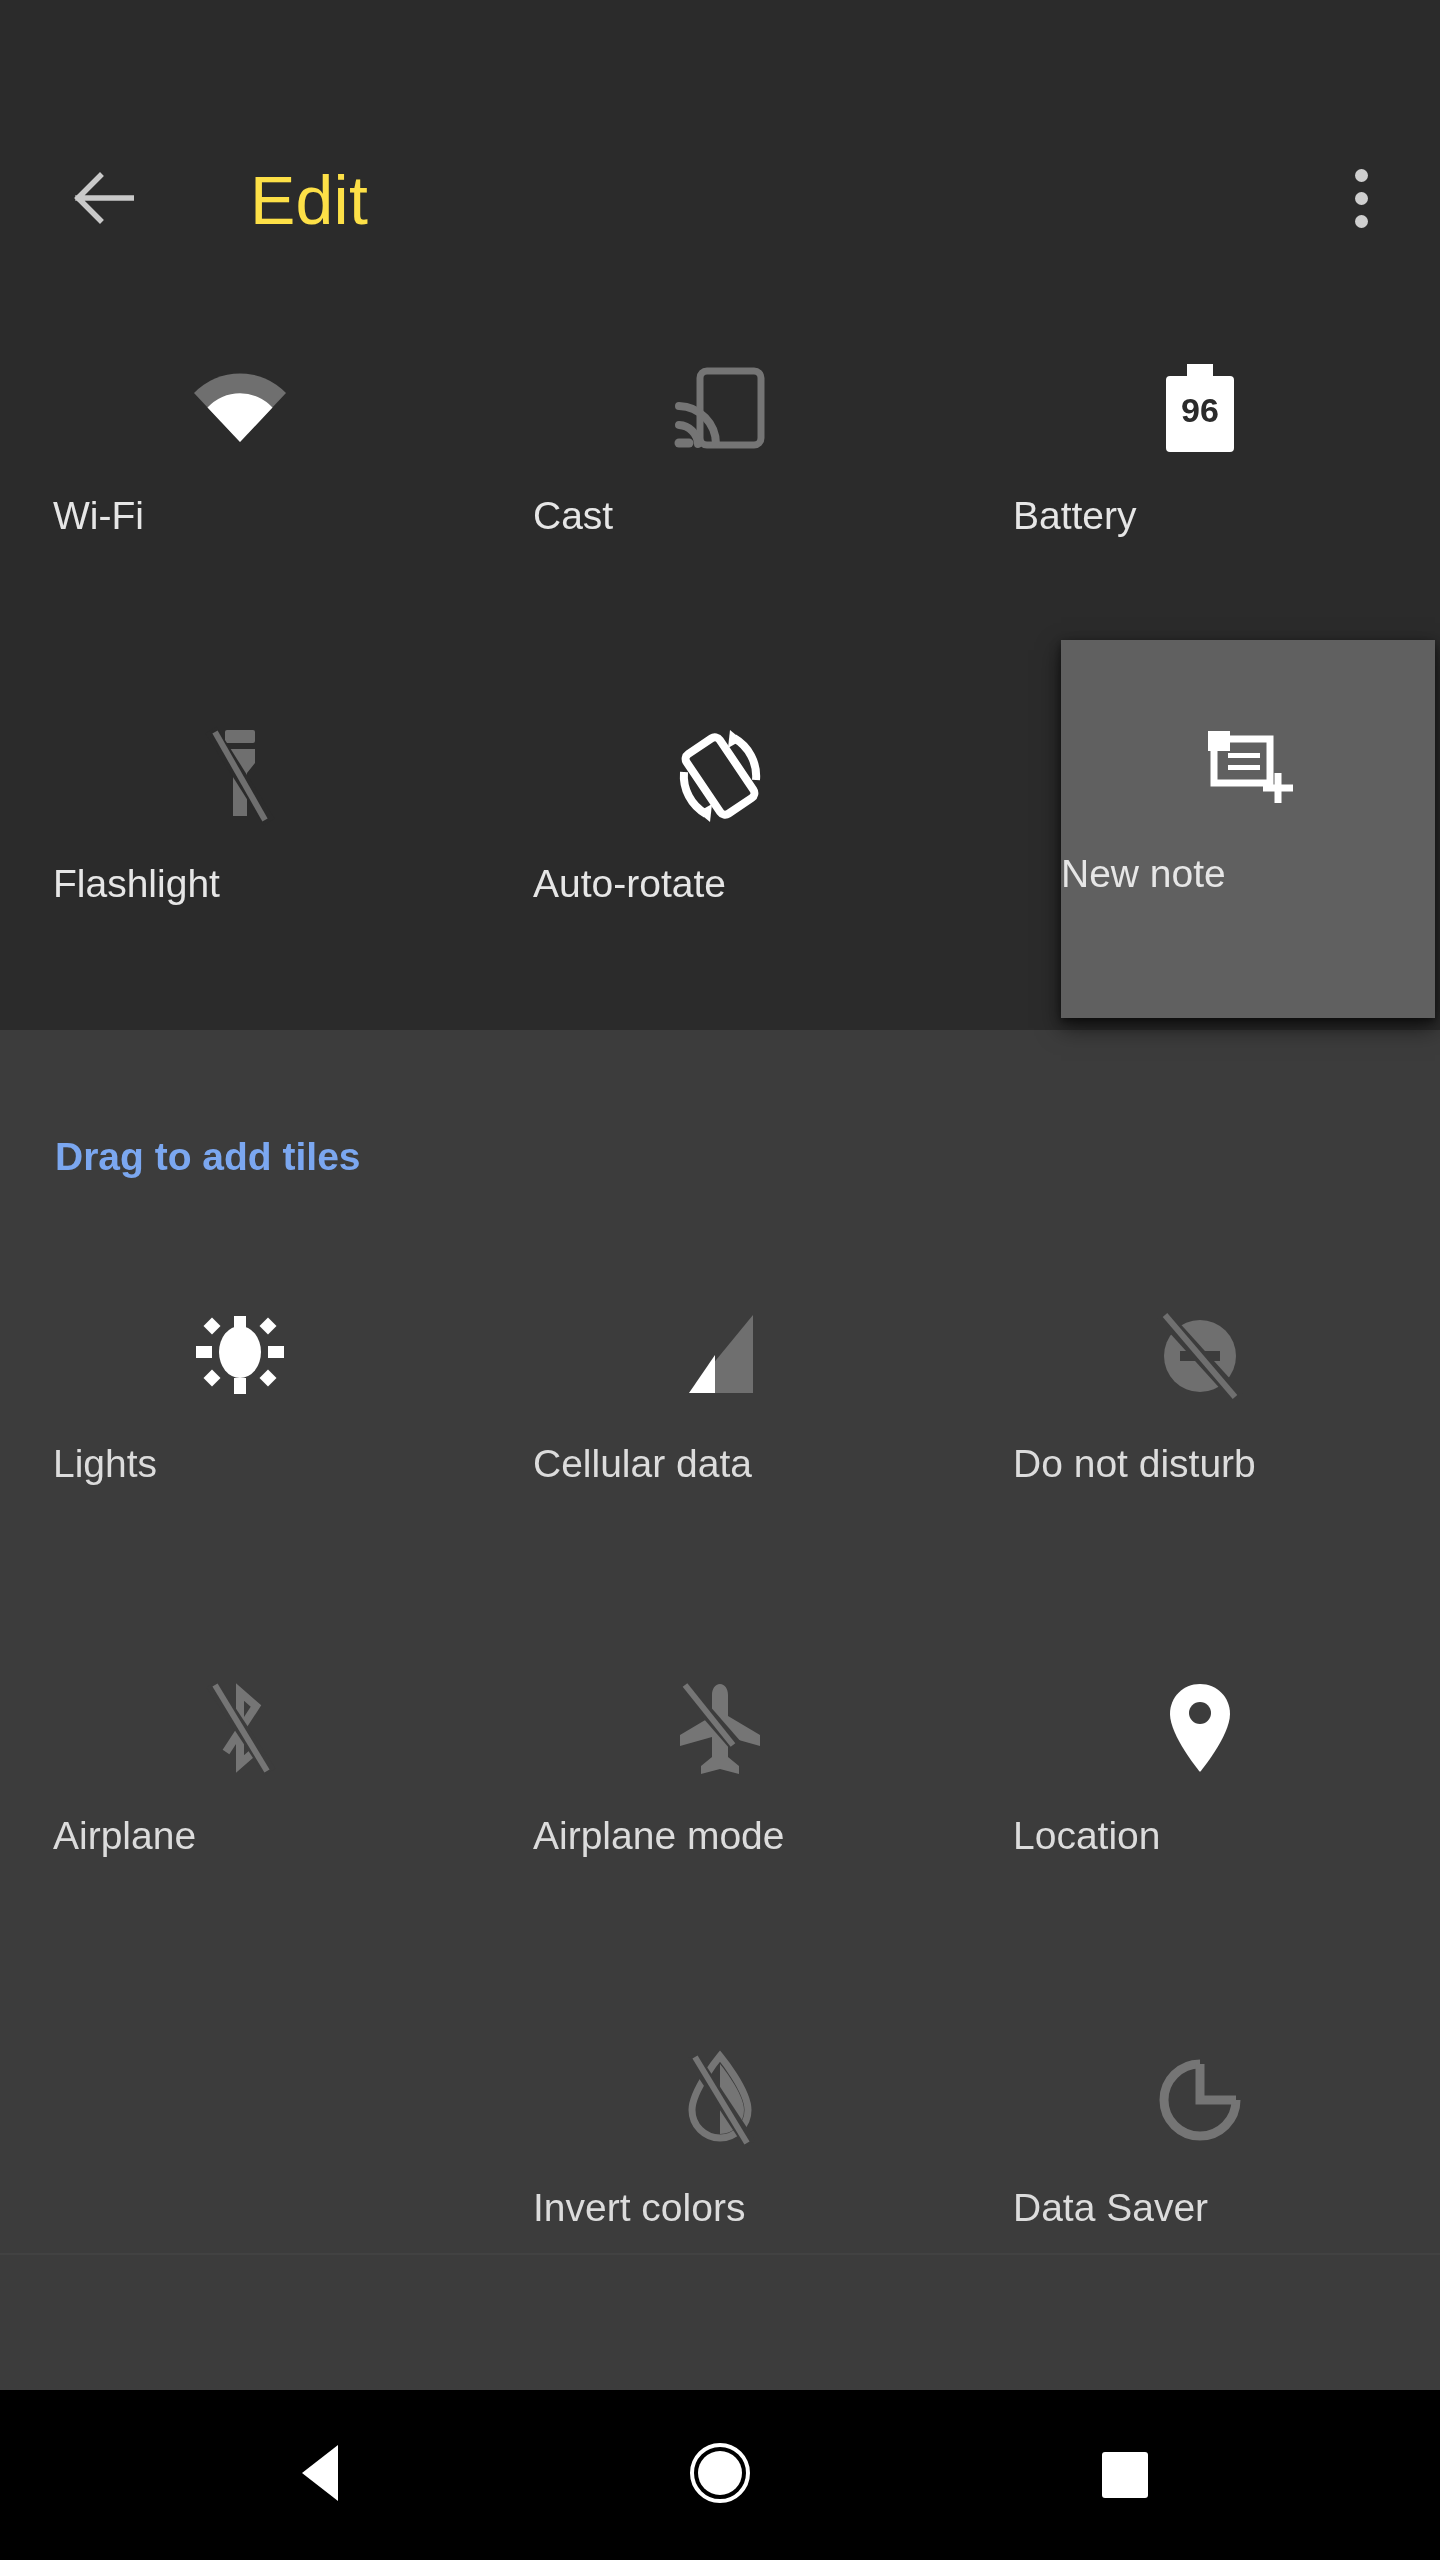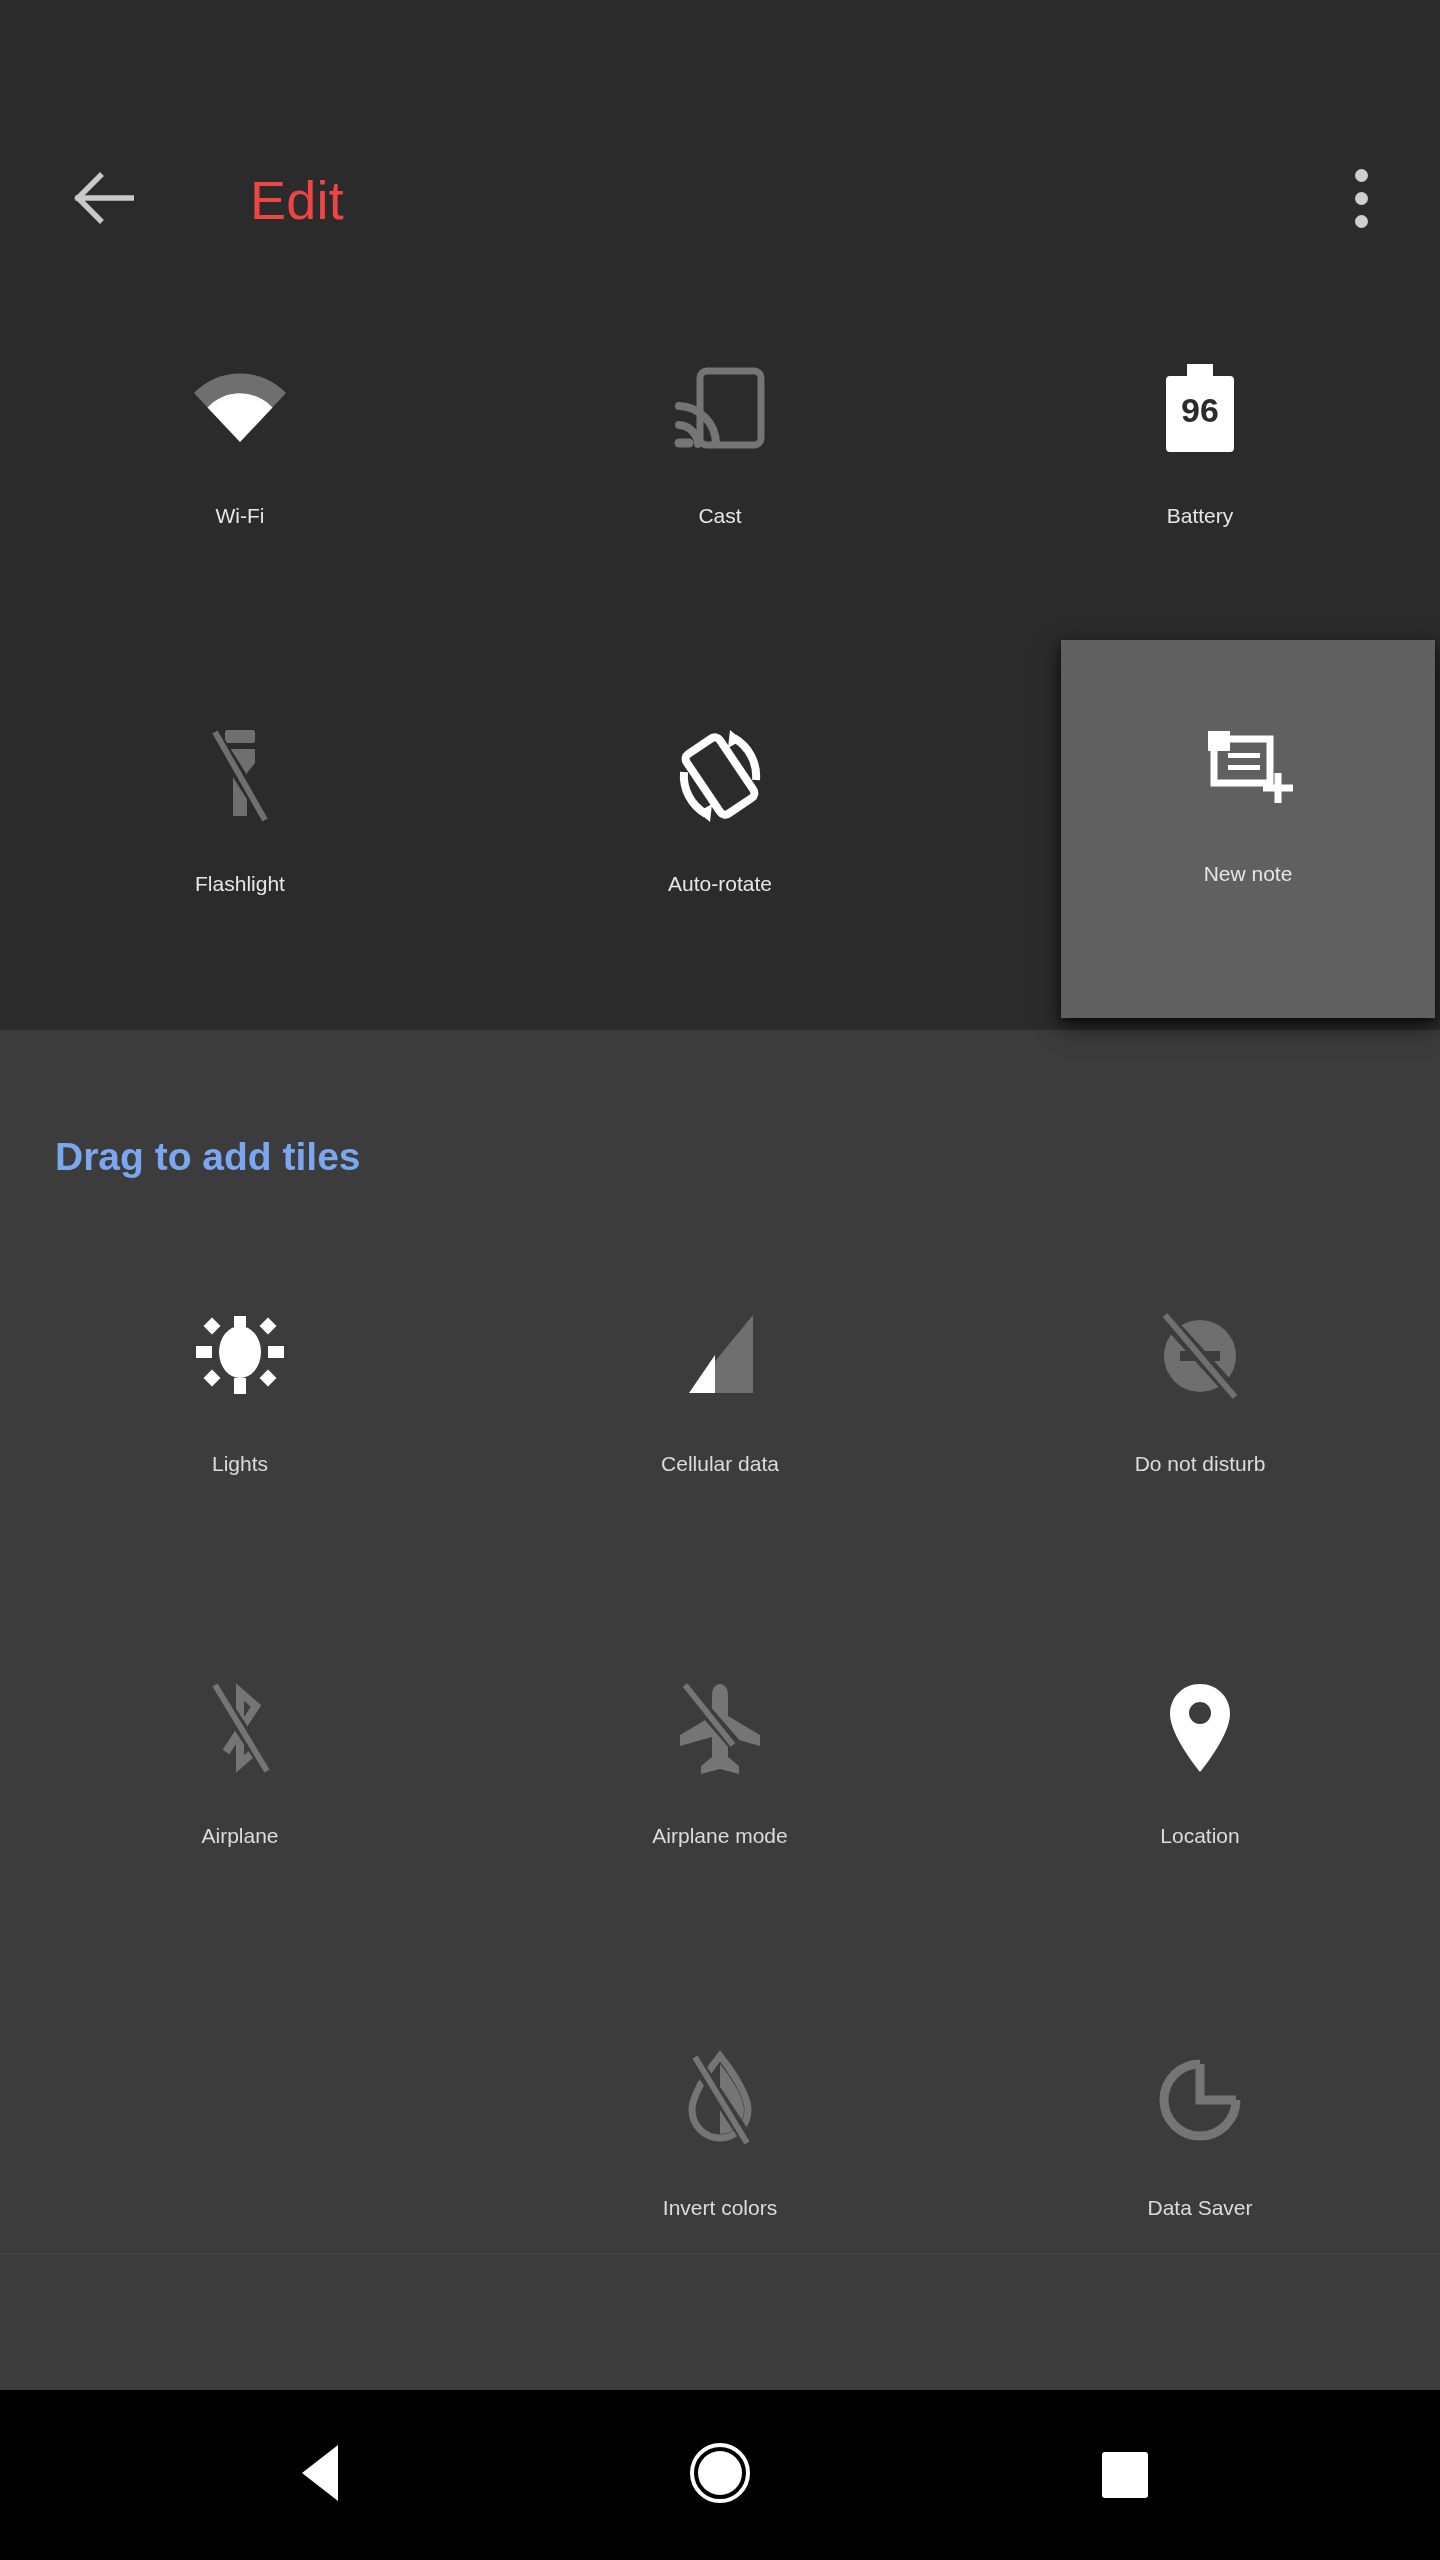--- a/index.html
+++ b/index.html
@@ -17,21 +17,21 @@
     position:absolute; left:0; top:0; width:1440px; height:330px;
     background:#2b2b2b;
   }
   .back-btn {
     position:absolute; left:58px; top:152px; width:92px; height:92px;
     display:flex; align-items:center; justify-content:center; cursor:pointer;
   }
   .back-btn svg { display:block; }
   .title {
     position:absolute; left:250px; top:155px;
-    font-size:54px; font-weight:400; color:#ef4444;
+    font-size:68px; font-weight:400; color:#fde047;
     letter-spacing:0.2px; line-height:90px; white-space:nowrap;
   }
   .overflow-btn {
     position:absolute; left:1322px; top:152px; width:78px; height:92px;
     display:flex; flex-direction:column; align-items:center; justify-content:center;
     gap:10px; cursor:pointer;
   }
   .overflow-btn i { width:13px; height:13px; border-radius:50%; background:#cfcfcf; display:block; }
 
   
@@ -44,21 +44,21 @@
   .tile {
     position:absolute; width:374px; height:378px;
     display:flex; flex-direction:column; align-items:center;
   }
   .tile .ticon {
     position:absolute; top:74px; left:0; right:0;
     height:104px; display:flex; align-items:center; justify-content:center;
   }
   .tile .tlabel {
     position:absolute; top:212px; left:0; right:0;
-    text-align:center; font-size:21px; color:#e6e6e6; line-height:44px;
+    text-align:left; font-size:39px; color:#e6e6e6; line-height:44px;
     white-space:nowrap;
   }
   .tile .tsub {
     position:absolute; top:266px; left:0; right:0;
     text-align:center; font-size:29px; color:#8f8f8f; line-height:44px;
     white-space:nowrap;
   }
 
   
   .tile.dragging {

